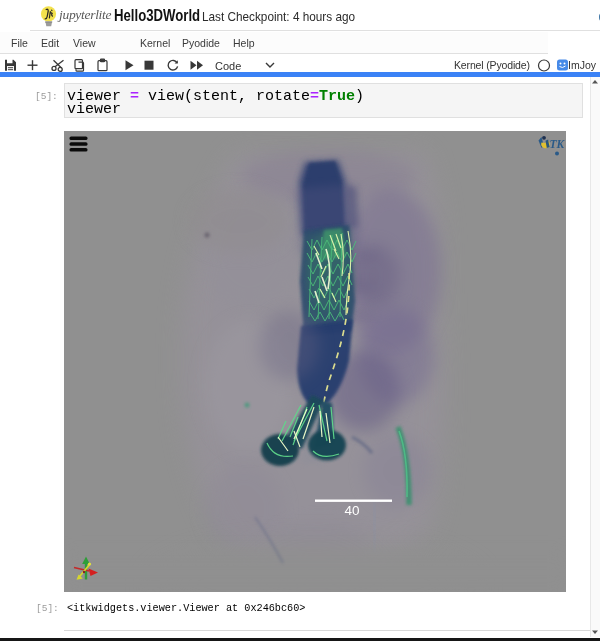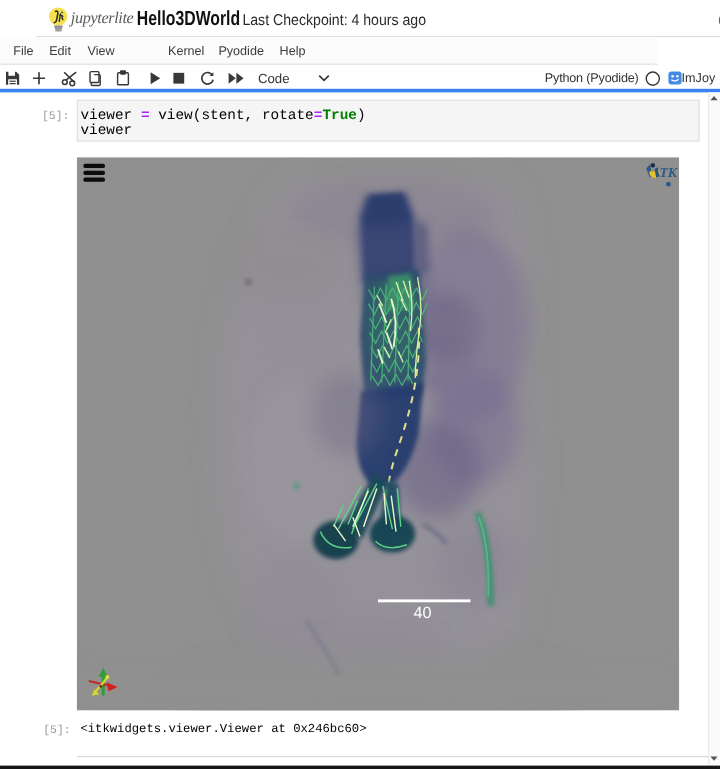--- a/index.html
+++ b/index.html
@@ -34,21 +34,21 @@
 <div class="abs" style="left:0;top:32px;width:548px;height:22px;background:#fcfcfc;border-bottom:1px solid #e0e0e0;font-size:10.5px;color:#3b3b3b;">
   <span class="abs" style="left:11px;top:5px;">File</span>
   <span class="abs" style="left:41px;top:5px;">Edit</span>
   <span class="abs" style="left:73px;top:5px;">View</span>
   <span class="abs" style="left:107px;top:23px;">Run</span>
   <span class="abs" style="left:140px;top:5px;">Kernel</span>
   <span class="abs" style="left:182px;top:5px;">Pyodide</span>
   <span class="abs" style="left:233px;top:5px;text-align:right;">Help</span>
 </div>
 
-<div class="abs" style="left:0;top:55px;width:600px;height:22px;background:#fff;border-bottom:3px solid #3b82f6;">
+<div class="abs" style="left:0;top:55px;width:600px;height:22px;background:#fff;border-bottom:5px solid #3b82f6;">
   <svg class="abs" style="left:0;top:0;" width="600" height="22" viewBox="0 0 600 22">
 
     <g transform="translate(10.5,10.2)" fill="#383838">
       <path d="M-5.5 -5.5 h8.5 l2.5 2.5 v8.5 h-11 z M-3.5 -5.5 v3.5 h5.5 v-3.5 z M-3.5 1 h7 v4.5 h-7 z" fill="#383838" fill-rule="evenodd"></path>
       <rect x="-3.5" y="1" width="7" height="4.5" fill="#fff"></rect>
       <rect x="-2.5" y="-5" width="1.2" height="2.6" fill="#fff"></rect>
       <rect x="-2.6" y="2" width="5.2" height="1" fill="#383838"></rect>
       <rect x="-2.6" y="4" width="5.2" height="1" fill="#383838"></rect>
     </g>
 
@@ -90,27 +90,27 @@
     <path d="M266 8 L270 12 L274 8" stroke="#383838" stroke-width="1.4" fill="none"></path>
 
     <circle cx="544" cy="10.5" r="5.5" stroke="#383838" stroke-width="1.2" fill="#fff"></circle>
 
     <rect x="557" y="4.5" width="11" height="11" rx="2.5" fill="#468ae8"></rect>
     <circle cx="560.5" cy="8.5" r="1" fill="#fff"></circle>
       <circle cx="564.5" cy="8.5" r="1" fill="#fff"></circle>
     <path d="M559.5 11.5 q3 2.2 6 -0.5" stroke="#fff" stroke-width="1" fill="none"></path>
   </svg>
   <span class="abs" style="left:215px;top:4.5px;font-size:11px;color:#333;">Code</span>
-  <span class="abs" style="left:454px;top:3.5px;font-size:10.5px;color:#333;letter-spacing:-0.15px;">Python (Pyodide)</span>
+  <span class="abs" style="left:454px;top:3.5px;font-size:10.5px;color:#333;letter-spacing:-0.15px;">Kernel (Pyodide)</span>
   <span class="abs" style="left:568px;top:3.5px;font-size:10.5px;color:#333;">ImJoy</span>
 </div>
 
 <div class="abs mono" style="left:35px;top:91px;font-size:9.5px;color:#9a9a9a;">[5]:</div>
 <div class="abs" style="left:64px;top:83px;width:519px;height:35px;background:#f5f5f5;border:1px solid #e0e0e0;"></div>
-<div class="abs mono" style="left:67px;top:89.5px;font-size:12px;line-height:13px;color:#000;white-space:pre;">viewer <span style="color:#aa22ff;font-weight:bold;">=</span> view(stent, rotate<span style="color:#aa22ff;font-weight:bold;">=</span><span style="color:#008000;font-weight:bold;">True</span>)
+<div class="abs mono" style="left:67px;top:89.5px;font-size:15px;line-height:13px;color:#000;white-space:pre;">viewer <span style="color:#aa22ff;font-weight:bold;">=</span> view(stent, rotate<span style="color:#aa22ff;font-weight:bold;">=</span><span style="color:#008000;font-weight:bold;">True</span>)
 viewer</div>
 
 <svg class="abs" style="left:64px;top:131px;" width="502" height="461" viewBox="0 0 502 461">
   <defs>
     <filter id="b12" x="-50%" y="-50%" width="200%" height="200%">
         <feGaussianBlur stdDeviation="12"></feGaussianBlur>
       </filter>
     <filter id="b8" x="-50%" y="-50%" width="200%" height="200%">
         <feGaussianBlur stdDeviation="8"></feGaussianBlur>
       </filter>

